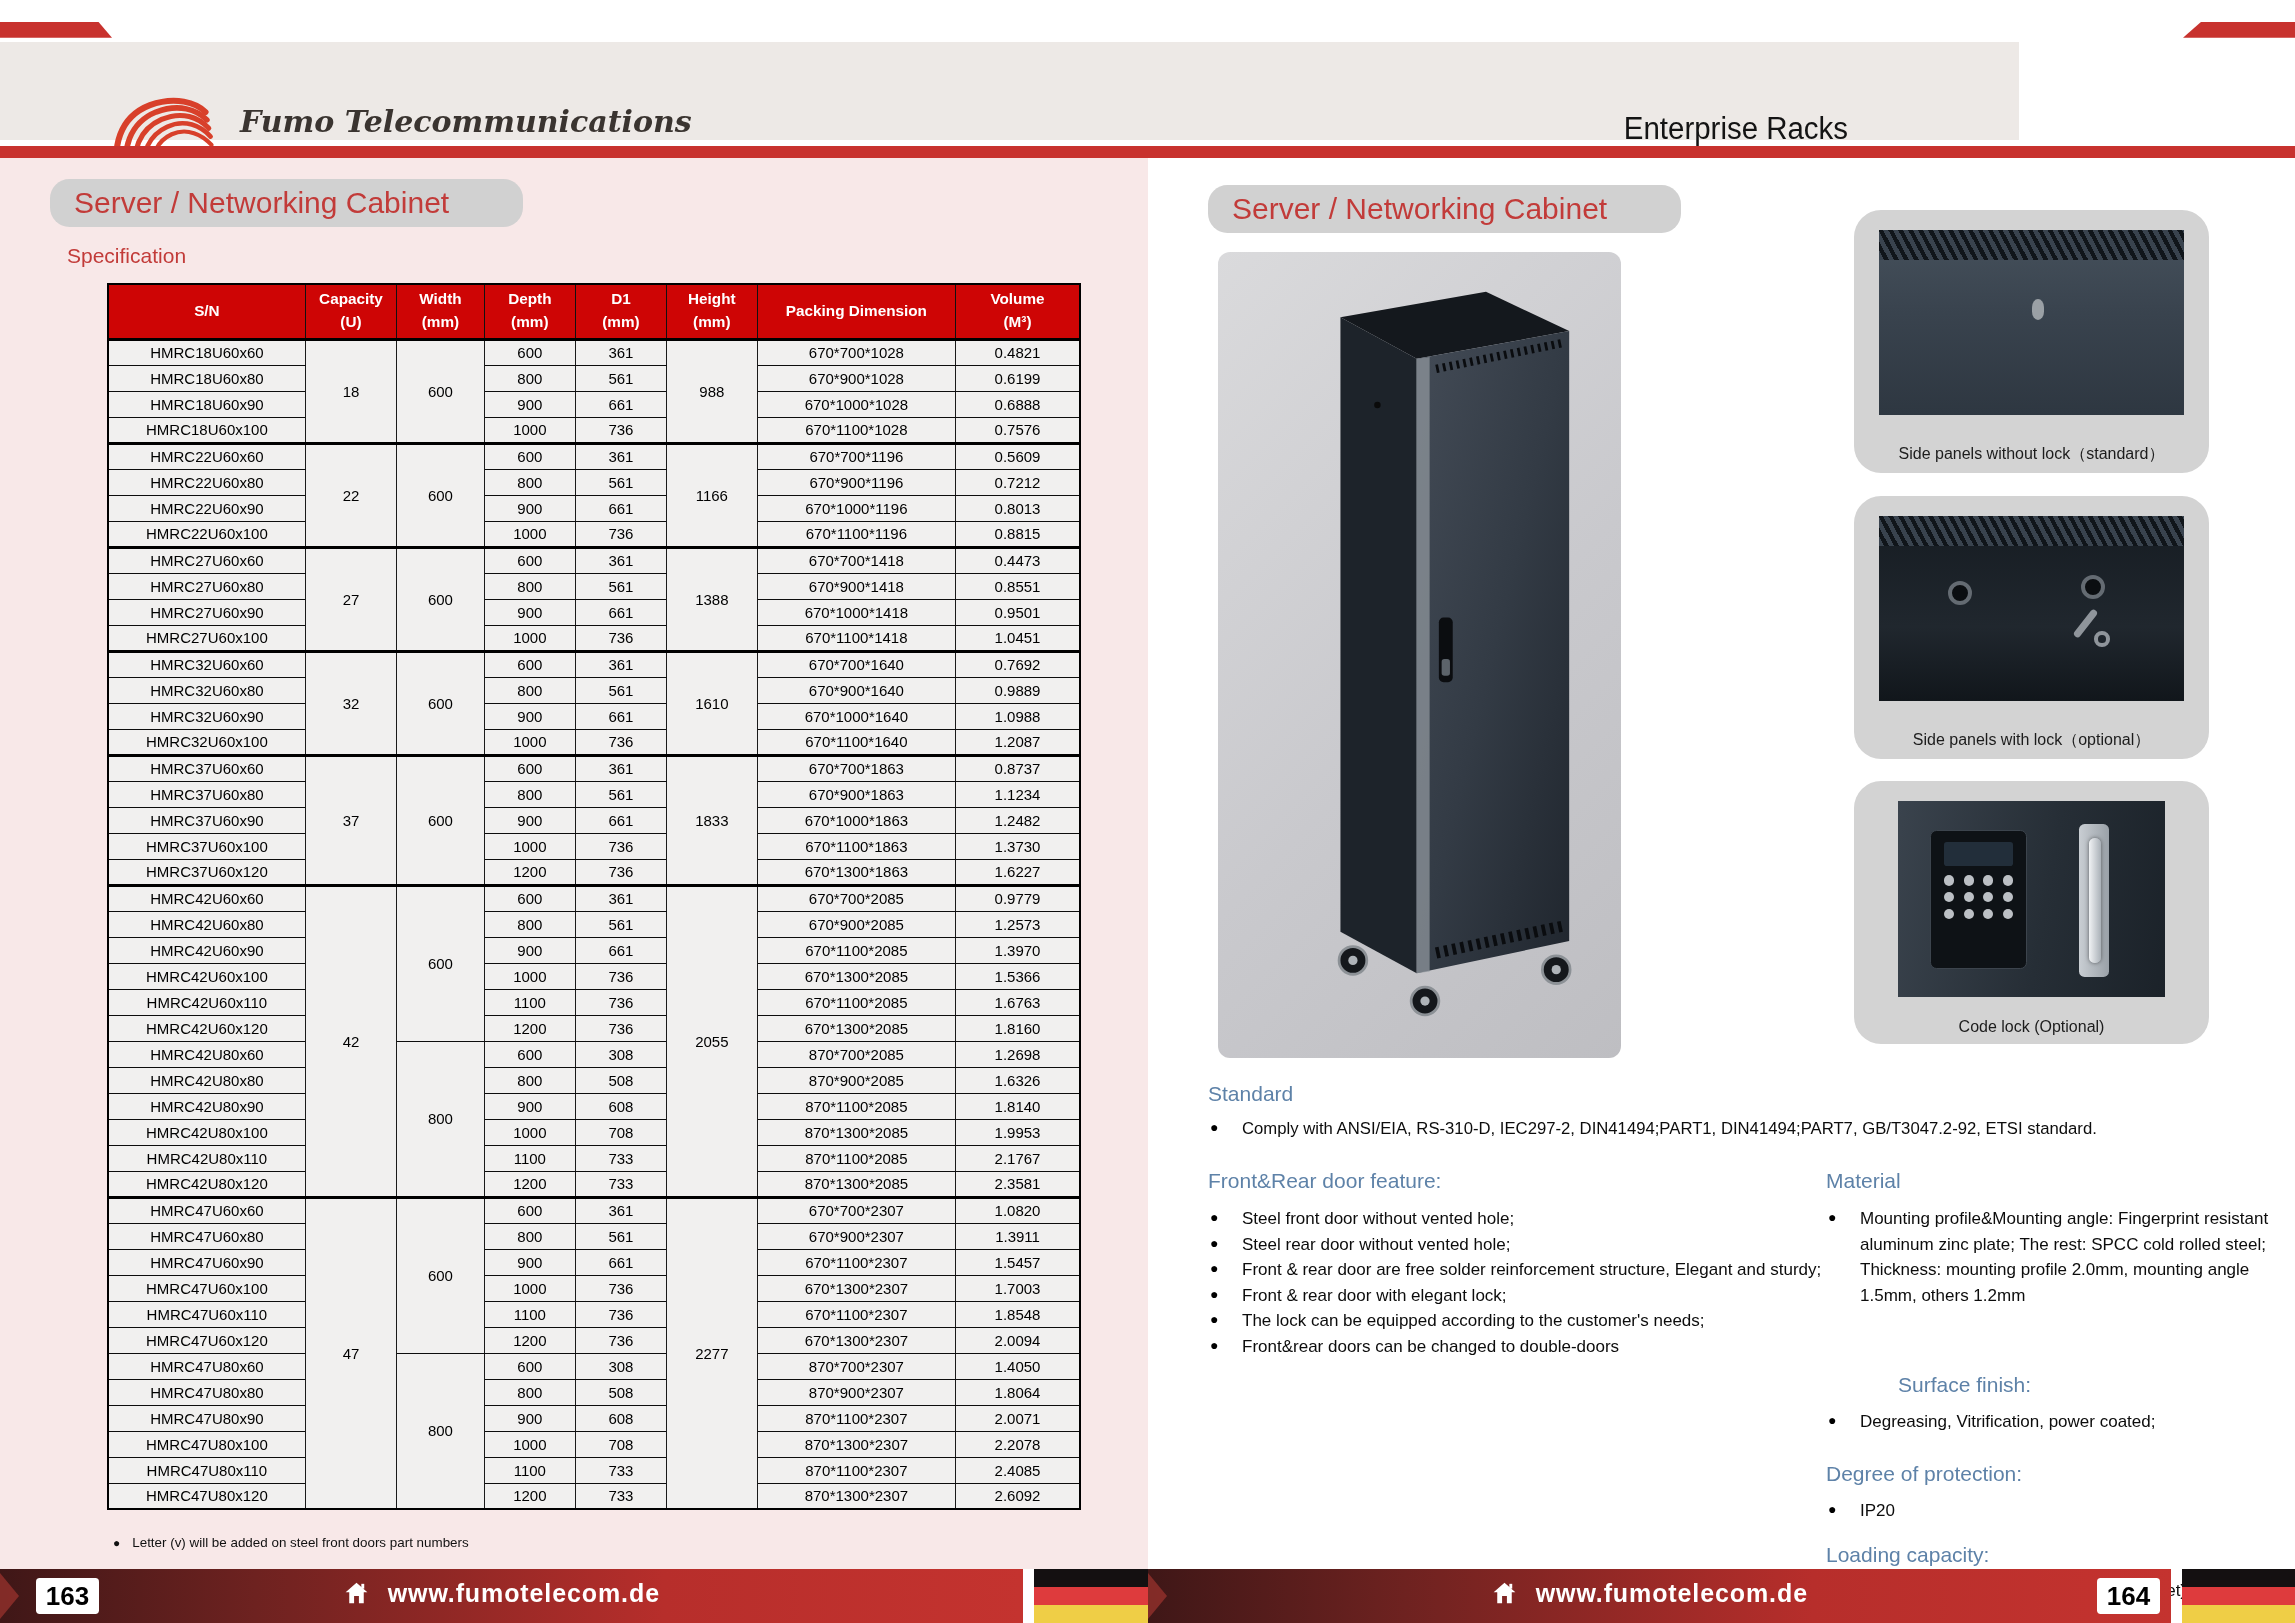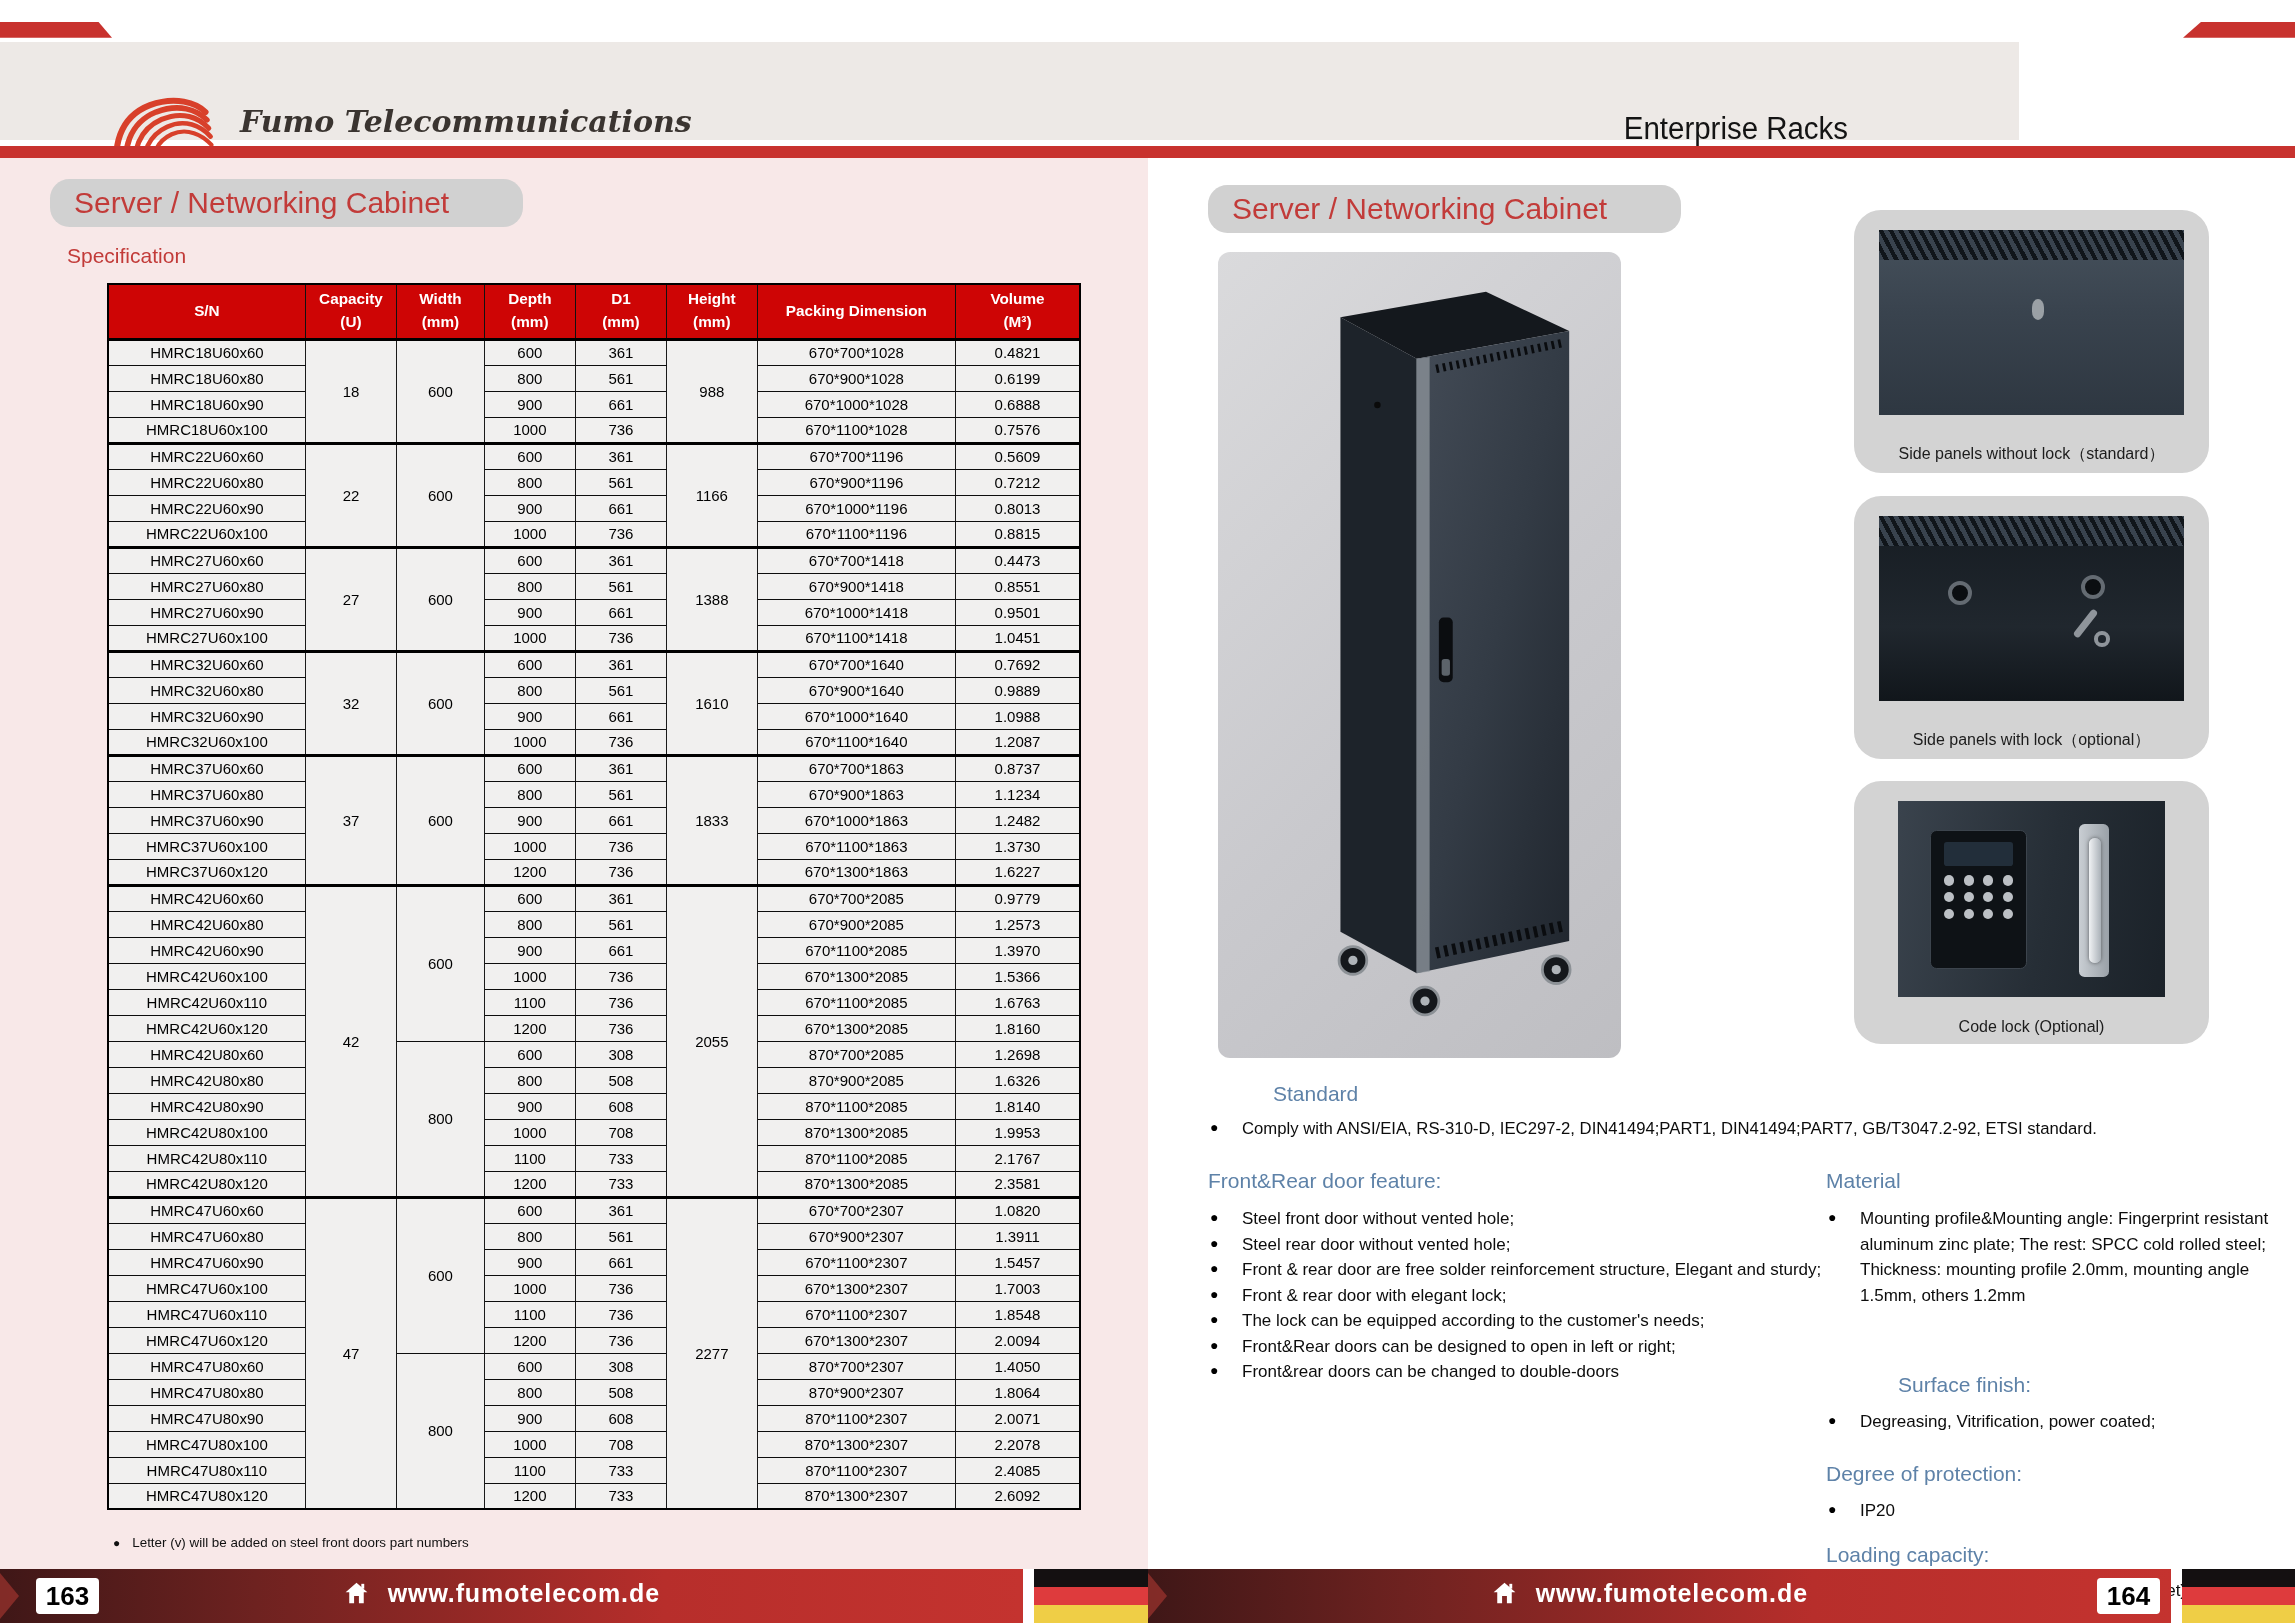--- a/index.html
+++ b/index.html
@@ -71,21 +71,21 @@
   #keypad .keys{position:absolute;left:13px;top:44px;width:72px;display:grid;grid-template-columns:repeat(4,1fr);gap:6.5px}
   #keypad .keys i{width:10.2px;height:10.2px;border-radius:50%;background:#cfd4d8;opacity:.9}
   #handleplate{position:absolute;right:56px;top:23px;width:30px;height:153px;background:linear-gradient(90deg,#c9ced3,#9aa1a8);border-radius:5.6px}
   #handlebar{position:absolute;right:64px;top:37px;width:12px;height:125px;background:linear-gradient(90deg,#f0f2f4,#aab1b8);border-radius:5.6px;box-shadow:0 0 4.6px rgba(0,0,0,.5)}
 
   
   .sec-h{font-size:21px;color:var(--blue-head);white-space:nowrap}
   ul.blist{list-style:none;font-size:17px;line-height:1.5;color:#0c0c0c}
   ul.blist li{position:relative;padding-left:34px}
   ul.blist li::before{content:"●";position:absolute;left:1.9px;top:1.4px;font-size:14px;color:#000}
-  #standard-h{left:1273px;top:1082px}
+  #standard-h{left:1208px;top:1082px}
   #standard-list{left:1208px;top:1116px;width:1064px;font-size:16.7px}
   #doorfeat-h{left:1208px;top:1169px}
   #doorfeat-list{left:1208px;top:1206px;width:622px}
   #material-h{left:1826px;top:1169px}
   #material-list{left:1826px;top:1206px;width:456px}
   #surface-h{left:1898px;top:1373px}
   #surface-list{left:1826px;top:1409px;width:456px}
   #degree-h{left:1826px;top:1462px}
   #degree-list{left:1826px;top:1498px;width:456px}
   #loading-h{left:1826px;top:1543px}
@@ -606,21 +606,20 @@
       <li>Comply with ANSI/EIA, RS-310-D, IEC297-2, DIN41494;PART1, DIN41494;PART7, GB/T3047.2-92, ETSI standard.</li>
     </ul>
 
   <div id="doorfeat-h" class="abs sec-h">Front&amp;Rear door feature:</div>
   <ul id="doorfeat-list" class="abs blist">
       <li>Steel front door without vented hole;</li>
       <li>Steel rear door without vented hole;</li>
       <li>Front &amp; rear door are free solder reinforcement structure, Elegant and sturdy;</li>
       <li>Front &amp; rear door with elegant lock;</li>
       <li>The lock can be equipped according to the customer's needs;</li>
-      <li>Front&amp;Rear doors can be designed to open in left or right;</li>
       <li>Front&amp;rear doors can be changed to double-doors</li>
     </ul>
 
   <div id="material-h" class="abs sec-h">Material</div>
   <ul id="material-list" class="abs blist">
       <li>Mounting profile&amp;Mounting angle: Fingerprint resistant aluminum zinc plate; The rest: SPCC cold rolled steel; Thickness: mounting profile 2.0mm, mounting angle 1.5mm, others 1.2mm</li>
     </ul>
 
   <div id="surface-h" class="abs sec-h">Surface finish:</div>
   <ul id="surface-list" class="abs blist">

